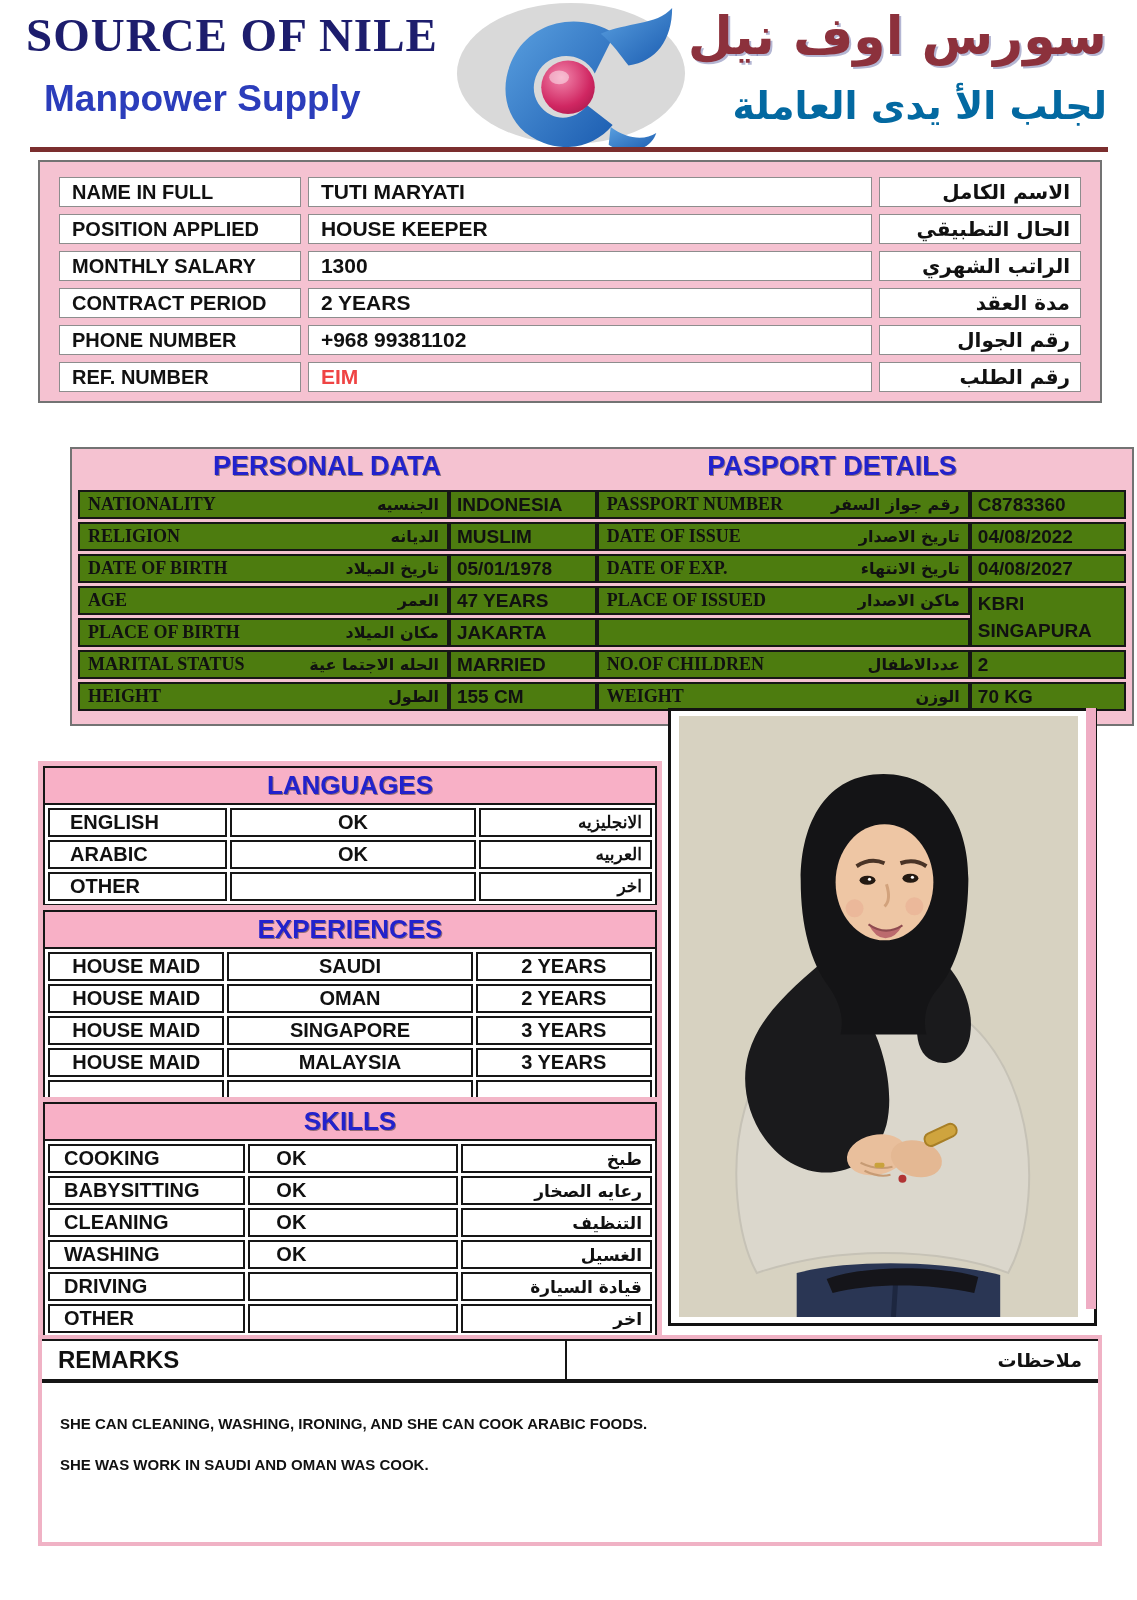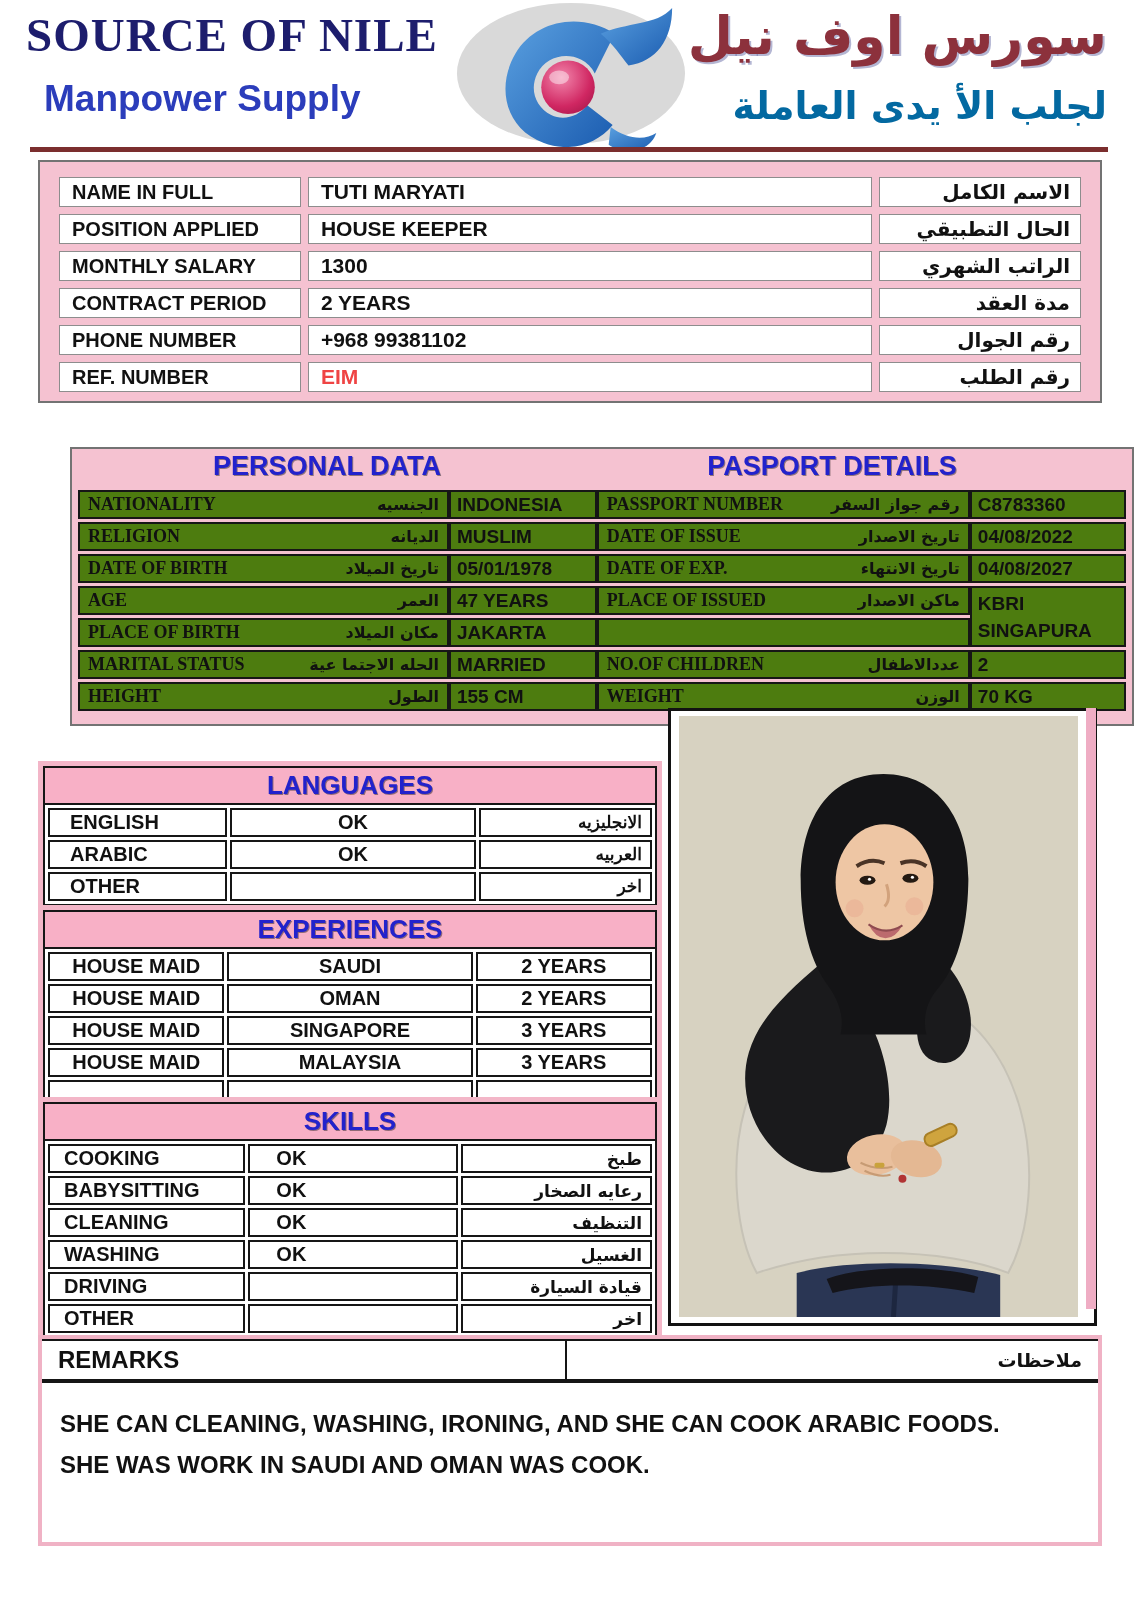--- a/index.html
+++ b/index.html
@@ -68,21 +68,21 @@
   .photo-pink{position:absolute;left:1086px;top:708px;width:10px;height:601px;background:#efadc4;}
   
   .remarks{position:absolute;left:38px;top:1335px;width:1064px;height:211px;background:#fff;
            border:4px solid #f0b2c5;box-sizing:border-box;}
   .r-head{position:relative;height:44px;border-top:2px solid #151515;border-bottom:4px solid #151515;
           display:flex;align-items:center;justify-content:space-between;padding:0 16px;
           box-sizing:border-box;}
   .r-head .divider{position:absolute;left:49.5%;top:0;bottom:0;width:2px;background:#151515;}
   .r-label{font-size:24px;}
   .r-ar{font-size:19px;font-family:"DejaVu Sans",sans-serif;}
-  .r-body{padding:20px 18px 0 18px;font-size:24px;line-height:41px;}
+  .r-body{padding:20px 18px 0 18px;font-size:15px;line-height:41px;}
 </style>
 </head>
 <body>
 
 <div class="page">
 
   <div class="hdr-title">SOURCE OF NILE</div>
   <div class="hdr-sub">Manpower Supply</div>
 
   <div class="logo">

